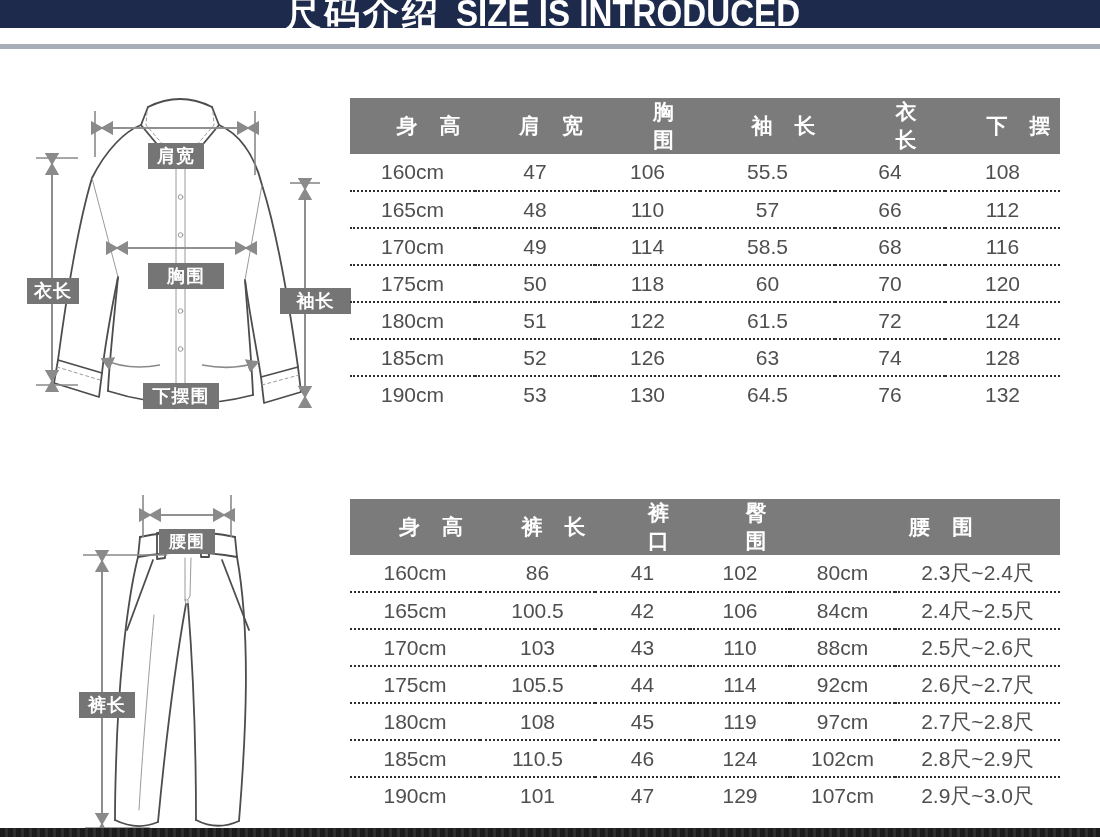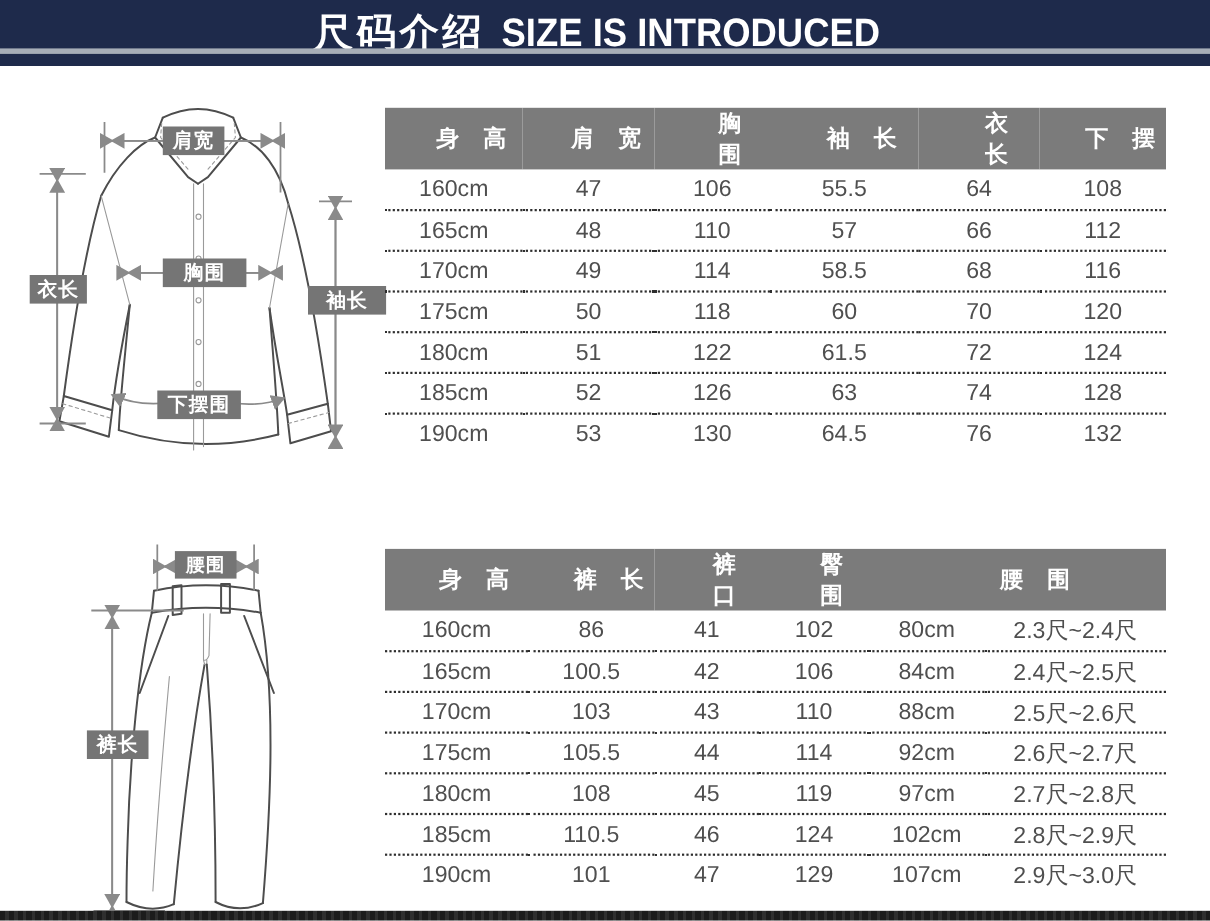--- a/index.html
+++ b/index.html
@@ -6,34 +6,34 @@
     --banner-bg:#1e2a4b; --banner-strip:#a7aeb8; --table-header-bg:#7b7b7b;
     --header-text:#ffffff; --cell-text:#4f4f4f; --badge-bg:#757575;
     --line-art:#4d4d4d; --arrow:#8a8a8a; --bottom-strip:#222222; --page-bg:#ffffff;
   }
   *{box-sizing:border-box; margin:0; padding:0;}
   body{width:1100px; height:837px; background:var(--page-bg); overflow:hidden;
        font-family:"Liberation Sans","DejaVu Sans",sans-serif;}
   .page{position:relative; width:1100px; height:837px; background:var(--page-bg);}
 
   
-  .banner{position:absolute; left:0; top:0; width:1100px; height:60px;
+  .banner{position:absolute; left:0; top:0; width:1100px; height:28px;
           background:var(--banner-bg); display:flex; align-items:center;
           justify-content:center; text-align:center;}
   .banner .cn{color:var(--header-text); font-size:36px; font-weight:bold; letter-spacing:3px; line-height:1;}
   .banner .en{color:var(--header-text); font-size:36px; font-weight:bold; letter-spacing:0;
               transform:scaleX(.92); line-height:1; white-space:nowrap;}
   .banner-strip{position:absolute; left:0; top:44px; width:1100px; height:5px; background:var(--banner-strip);}
 
   
   .figure{position:absolute;}
   .figure svg{display:block;}
   .badge{position:absolute; background:var(--badge-bg); color:#fff; font-weight:bold;
          font-size:18px; line-height:26px; text-align:center; white-space:nowrap;
-         padding:0 6px; letter-spacing:1px;}
+         padding:0 6px; letter-spacing:1px;margin-top:28px;}
   #fig-shirt{left:10px; top:65px; width:340px; height:360px;}
   #fig-pants{left:55px; top:480px; width:300px; height:355px;}
 
   
   .size-table{position:absolute; border-collapse:collapse; table-layout:fixed; width:710px;}
   #table-shirt{left:350px; top:98px;}
   #table-pants{left:350px; top:499px;}
   .size-table thead th{background:var(--table-header-bg); color:var(--header-text);
        font-size:21px; font-weight:bold; height:38px; letter-spacing:8px; text-align:center;padding-left:40px;}
   .size-table tbody td{height:37px; text-align:center; font-size:21px; color:var(--cell-text);}

